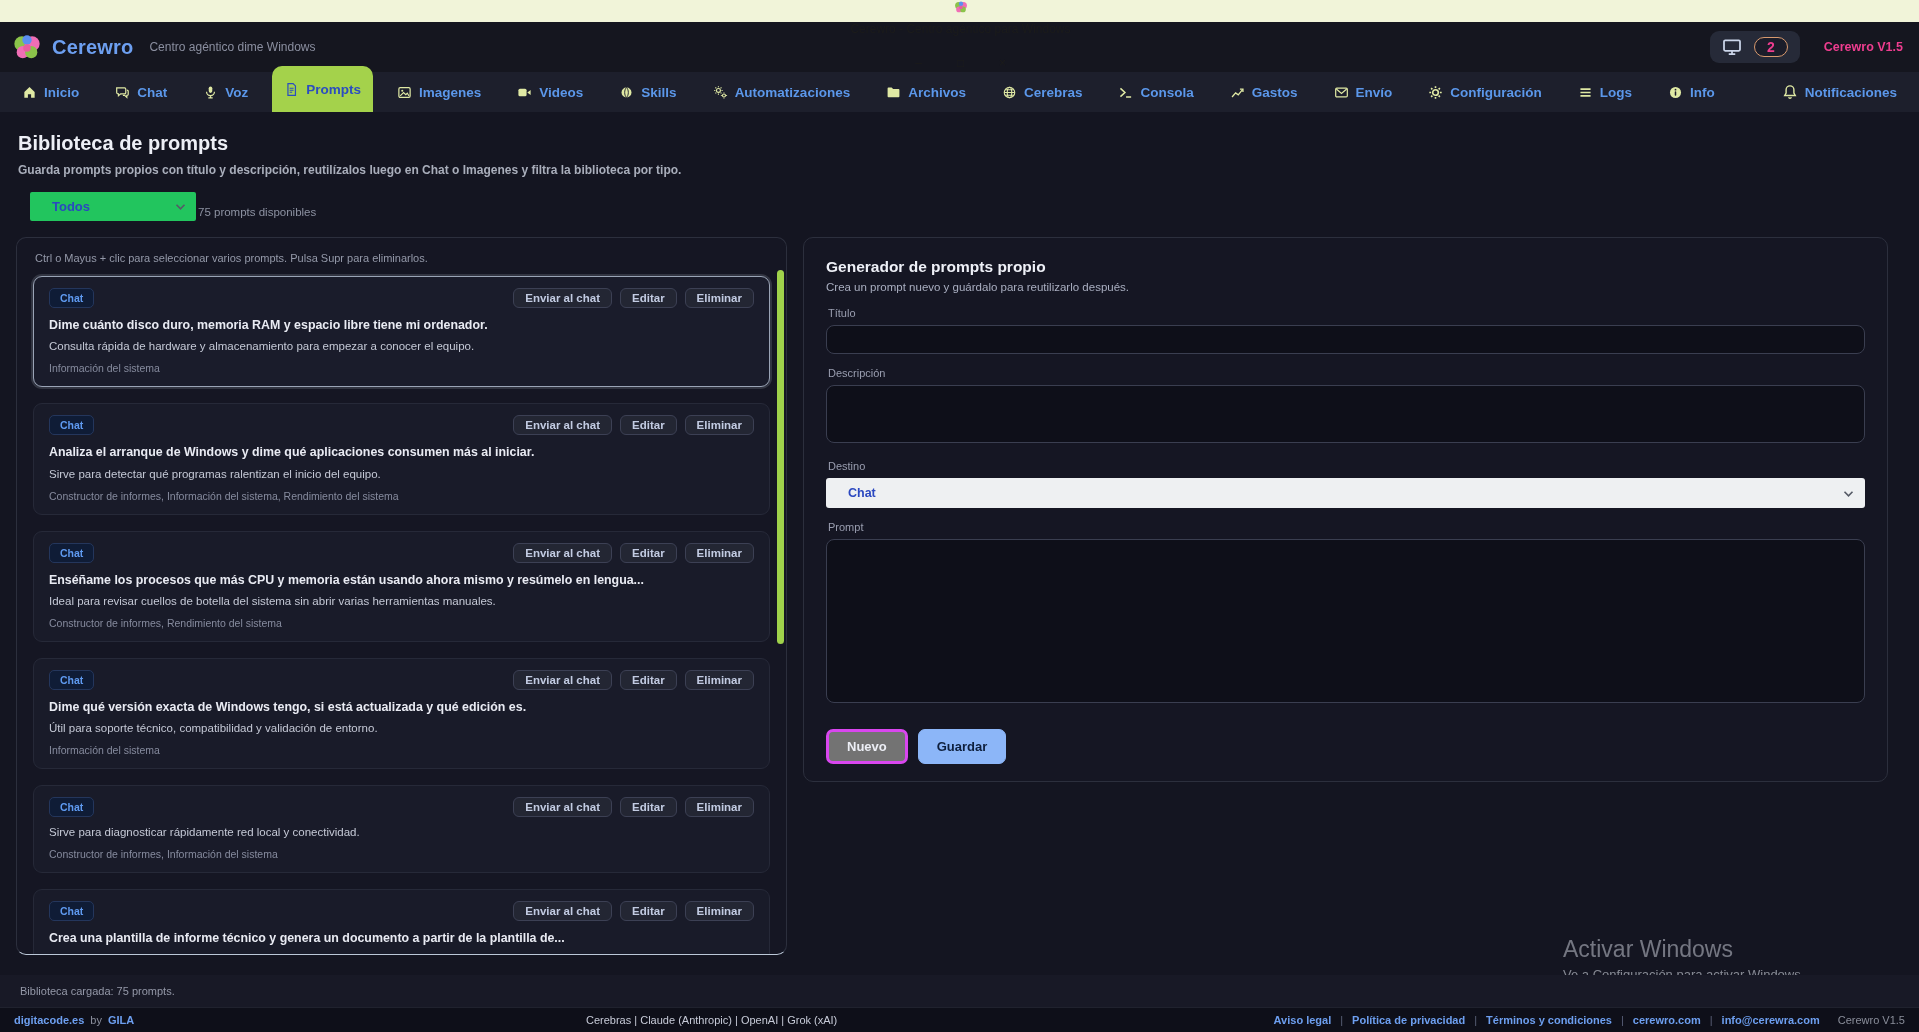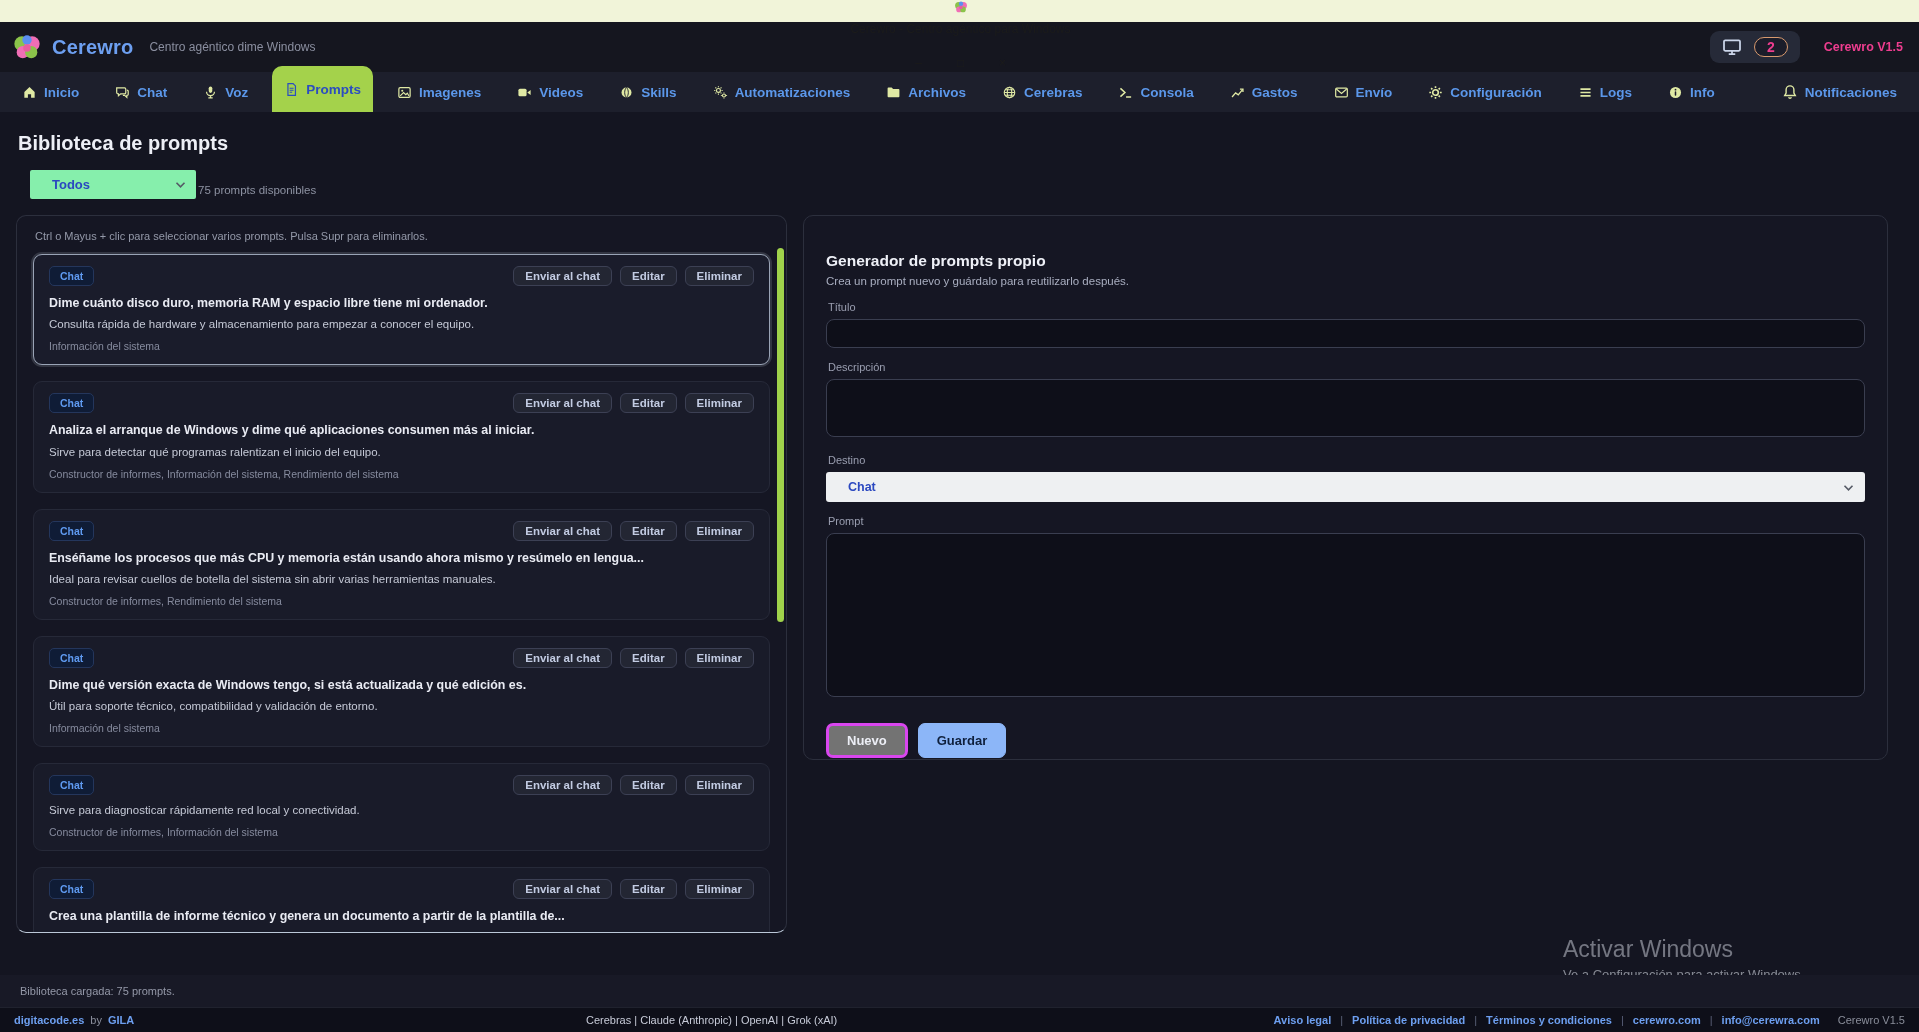--- a/index.html
+++ b/index.html
@@ -35,21 +35,21 @@
   .content { padding:0 16px; }
   .page-title { font-size:20px; font-weight:bold; color:#edeff6; margin:20px 0 0 2px; }
   .page-sub { font-size:12px; font-weight:bold; color:#a9aebb; margin:8px 0 0 2px; }
 
   
   .search-row { margin-top:15px; display:flex; align-items:center; }
   .search-wrap { flex:1; position:relative; }
   .search-input { width:100%; height:28px; background:#0e0f18; border:1px solid #70748a; border-radius:6px; color:#e6e8f0; font-size:12.5px; padding:0 10px; outline:none; }
   .search-input::placeholder { color:#8e92a2; }
   .caret { position:absolute; left:10px; top:7px; width:1px; height:14px; background:#b9c5da; }
-  .filter-select { width:166px; height:29px; background:#86efac; border-radius:2px; color:#2b48c0; font-weight:bold; font-size:13px; display:flex; align-items:center; padding:0 12px 0 22px; margin-left:14px; position:relative; cursor:default; }
+  .filter-select { width:166px; height:29px; background:#22c55e; border-radius:2px; color:#2b48c0; font-weight:bold; font-size:13px; display:flex; align-items:center; padding:0 12px 0 22px; margin-left:14px; position:relative; cursor:default; }
   .filter-select .chev { position:absolute; right:10px; top:11px; }
   .search-caption { font-size:11.5px; color:#8d92a2; margin-left:2px; align-self:flex-end; padding-bottom:3px; white-space:nowrap; }
 
   
   .main-grid { margin-top:16px; display:flex; gap:16px; align-items:flex-start; }
 
   .list-panel { width:771px; height:718px; background:#151623; border:1px solid #2c2f3d; border-bottom-color:#bcc8d8; border-radius:10px; padding:12px 16px; position:relative; overflow:hidden; }
   .list-hint { font-size:11px; color:#9499a9; margin:2px 0 12px 2px; }
 
   .prompt-card { background:#191b29; border:1px solid #262938; border-radius:9px; padding:11px 15px 12px; margin-bottom:16px; }
@@ -58,21 +58,21 @@
   .badge { background:#0f1c36; border:1px solid #24365c; color:#5f9af0; font-size:10.5px; font-weight:bold; padding:3px 10px; border-radius:5px; }
   .card-actions { display:flex; gap:8px; }
   .card-btn { background:#232633; border:1px solid #3c4054; color:#c2cbe2; font-size:11.5px; font-weight:bold; padding:3px 11px; border-radius:6px; cursor:default; }
   .card-title { font-size:12.4px; font-weight:bold; color:#e9ebf3; line-height:1.4; max-width:655px; margin-bottom:6px; }
   .card-desc { font-size:11.5px; color:#c5c9d6; margin-bottom:10px; max-width:660px; }
   .card-tags { font-size:10.5px; color:#868b9e; }
 
   .scroll-thumb { position:absolute; right:2px; top:32px; width:7px; height:374px; background:#a0d24b; border-radius:4px; }
 
   .form-panel { flex:1; margin-right:15px; background:#151623; border:1px solid #2c2f3d; border-radius:10px; padding:16px 22px 20px; height:545px; }
-  .form-title { font-size:15.5px; font-weight:bold; color:#eef0f7; margin:20px 0 5px; }
+  .form-title { font-size:15.5px; font-weight:bold; color:#eef0f7; margin:4px 0 5px; }
   .form-sub { font-size:11.5px; color:#a9aec0; margin-bottom:14px; }
   .f-label { display:block; font-size:11px; color:#9a9eb0; margin:13px 0 6px 2px; }
   .f-input, .f-textarea { width:100%; background:#0e0f19; border:1px solid #3a3e50; border-radius:8px; color:#e6e8f0; font-size:12.5px; padding:5px 10px; outline:none; resize:none; font-family:"Liberation Sans",sans-serif; }
   .f-input { height:29px; }
   .f-textarea.small { height:58px; }
   .f-textarea.big { height:164px; }
   .dest-select { width:100%; height:30px; background:#eef0f2; border-radius:3px; color:#2b48c0; font-weight:bold; font-size:12.5px; display:flex; align-items:center; padding:0 12px 0 22px; position:relative; cursor:default; }
   .dest-select .chev { position:absolute; right:11px; top:12px; }
   .form-actions { margin-top:22px; display:flex; gap:10px; }
   .btn { font-size:13px; font-weight:bold; border-radius:7px; padding:7px 18px; cursor:default; }
@@ -319,20 +319,21 @@
             <path d="M6.6 13.3 a1.5 1.5 0 0 0 2.8 0"></path>
           </g>
         </svg>
       </span>
     <span>Notificaciones</span>
   </div>
 </nav>
 
 <div class="content">
   <div class="page-title">Biblioteca de prompts</div>
+  <div class="page-sub">Guarda prompts propios con título y descripción, reutilízalos luego en Chat o Imagenes y filtra la biblioteca por tipo.</div>
 
   <div class="search-row">
     <div class="filter-select">
       <span>Todos</span>
       <span class="chev">
         <svg width="11" height="8" viewBox="0 0 11 8">
             <path d="M1.5 1.8 L5.5 5.8 L9.5 1.8" stroke="#555a66" stroke-width="1.6" fill="none"></path>
           </svg>
       </span>
     </div>

